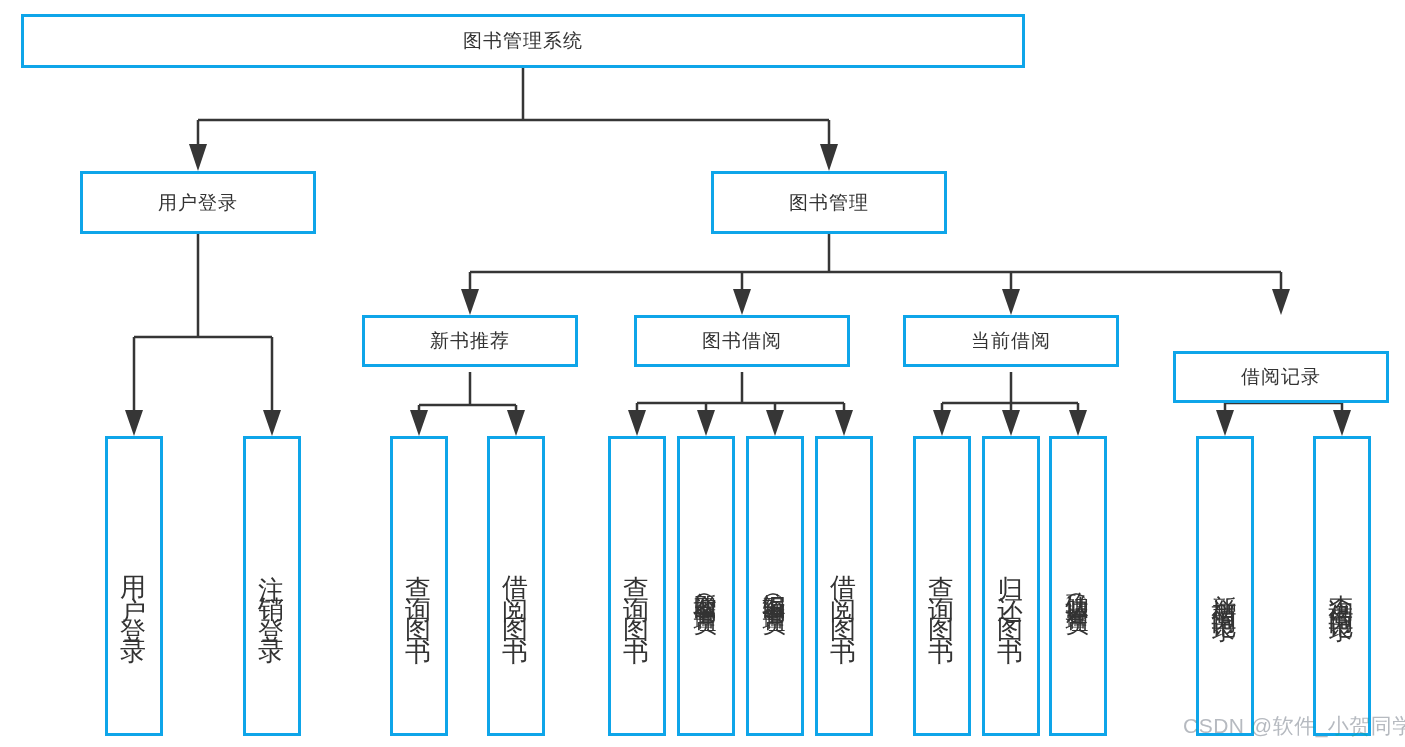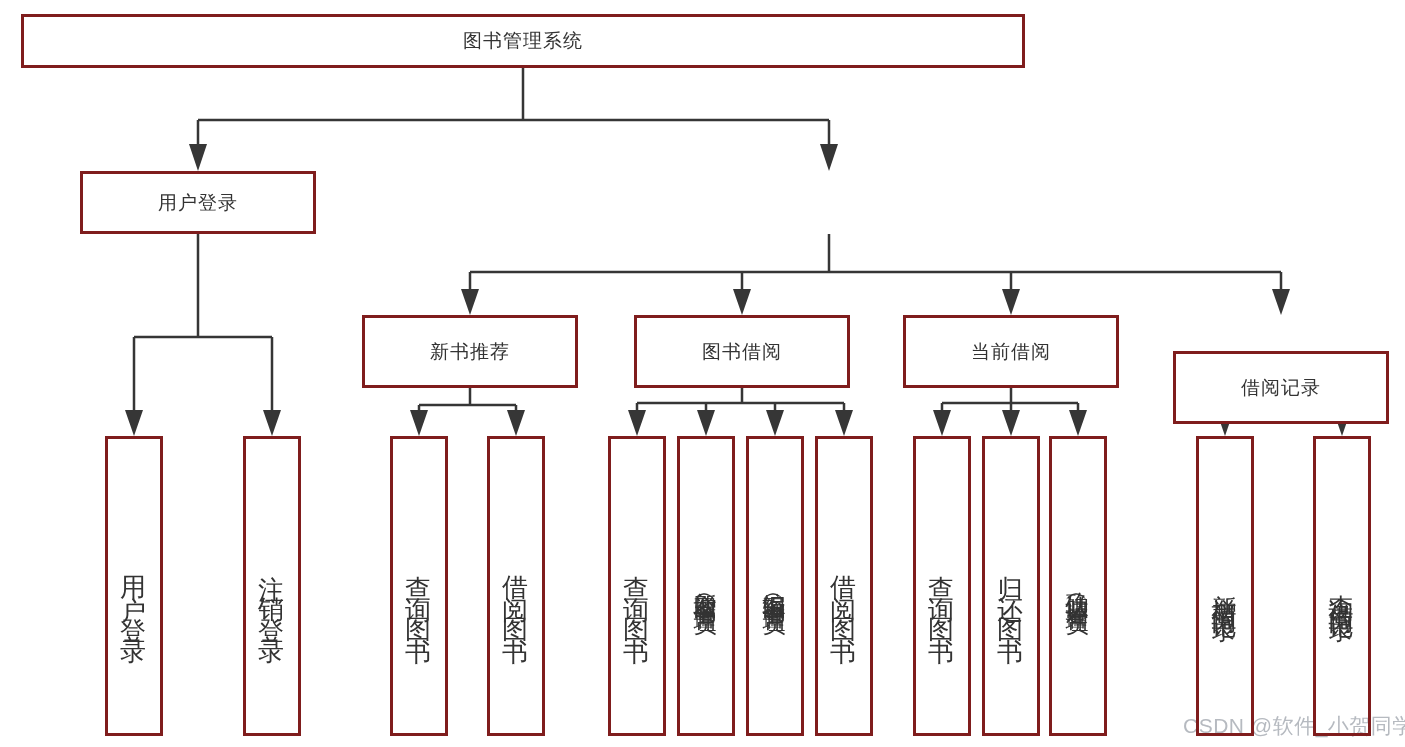--- a/index.html
+++ b/index.html
@@ -17,31 +17,31 @@
   }
   svg.connectors {
     position: absolute;
     left: 0; top: 0;
     z-index: 0;
   }
   .node {
     position: absolute;
     box-sizing: border-box;
     background: #ffffff;
-    border: 3px solid #7f1d1d;
+    border: 3px solid #0ea5e9;
     color: #333333;
     display: flex;
     align-items: center;
     justify-content: center;
     z-index: 1;
   }
   .h-node { font-size: 19px; letter-spacing: 1px; }
   .root-node { left: 21px; top: 14px; width: 1004px; height: 54px; }
   .l2-node { top: 171px; width: 236px; height: 63px; }
-  .l3-node { top: 315px; width: 216px; height: 73px; }
+  .l3-node { top: 315px; width: 216px; height: 52px; }
   .leaf {
     top: 436px;
     width: 58px;
     height: 300px;
   }
   .leaf .vtext {
     writing-mode: vertical-rl;
     text-orientation: mixed;
     white-space: nowrap;
   }
@@ -108,20 +108,23 @@
     </g>
   </svg>
 
   <div class="node h-node root-node">
     <span>图书管理系统</span>
   </div>
 
   <div class="node h-node l2-node" style="left:80px;">
     <span>用户登录</span>
   </div>
+  <div class="node h-node l2-node" style="left:711px;">
+    <span>图书管理</span>
+  </div>
 
   <div class="node h-node l3-node" style="left:362px;">
     <span>新书推荐</span>
   </div>
   <div class="node h-node l3-node" style="left:634px;text-align:center;">
     <span>图书借阅</span>
   </div>
   <div class="node h-node l3-node" style="left:903px;text-align:right;">
     <span>当前借阅</span>
   </div>

